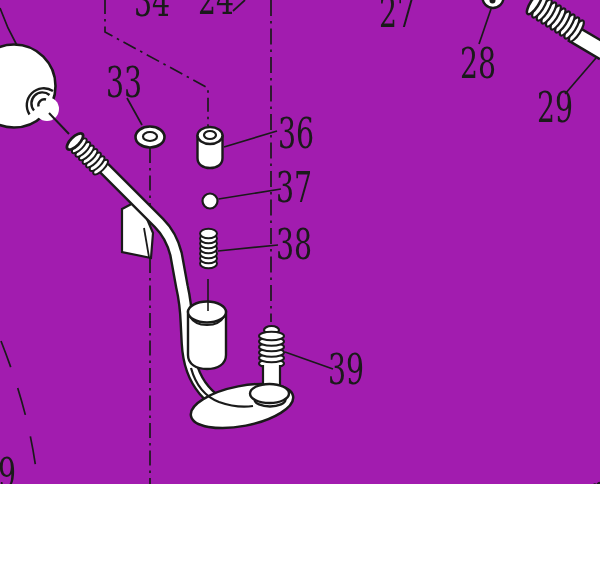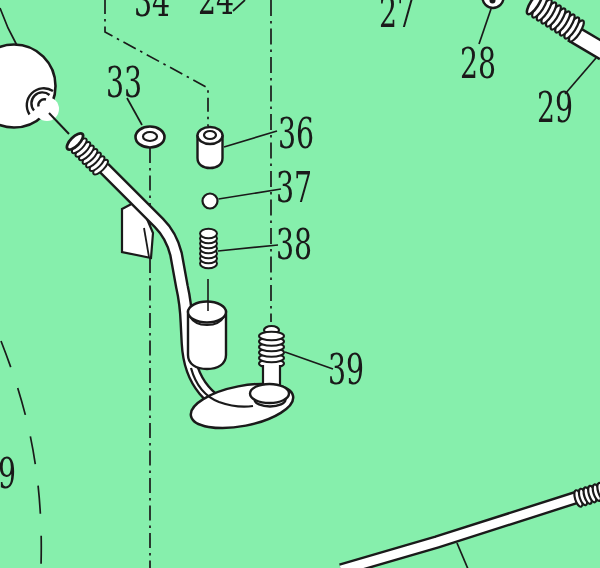--- a/index.html
+++ b/index.html
@@ -1,16 +1,16 @@
 <!DOCTYPE html>
 <html><head>
 <meta charset="utf-8">
 <style>
   html,body{margin:0;padding:0;background:#fff;}
-  .stage{position:relative;width:600px;height:568px;background:#86efac;overflow:hidden;
+  .stage{position:relative;width:600px;height:484px;background:#a21caf;overflow:hidden;
          font-family:"DejaVu Serif","Liberation Serif",serif;}
   svg{position:absolute;left:0;top:0;display:block;}
   text{font-family:"DejaVu Serif","Liberation Serif",serif;fill:#1a1a1a;}
 </style>
 </head>
 <body>
 
 <div class="stage">
 <svg width="600" height="568" viewBox="0 0 600 568">
 

